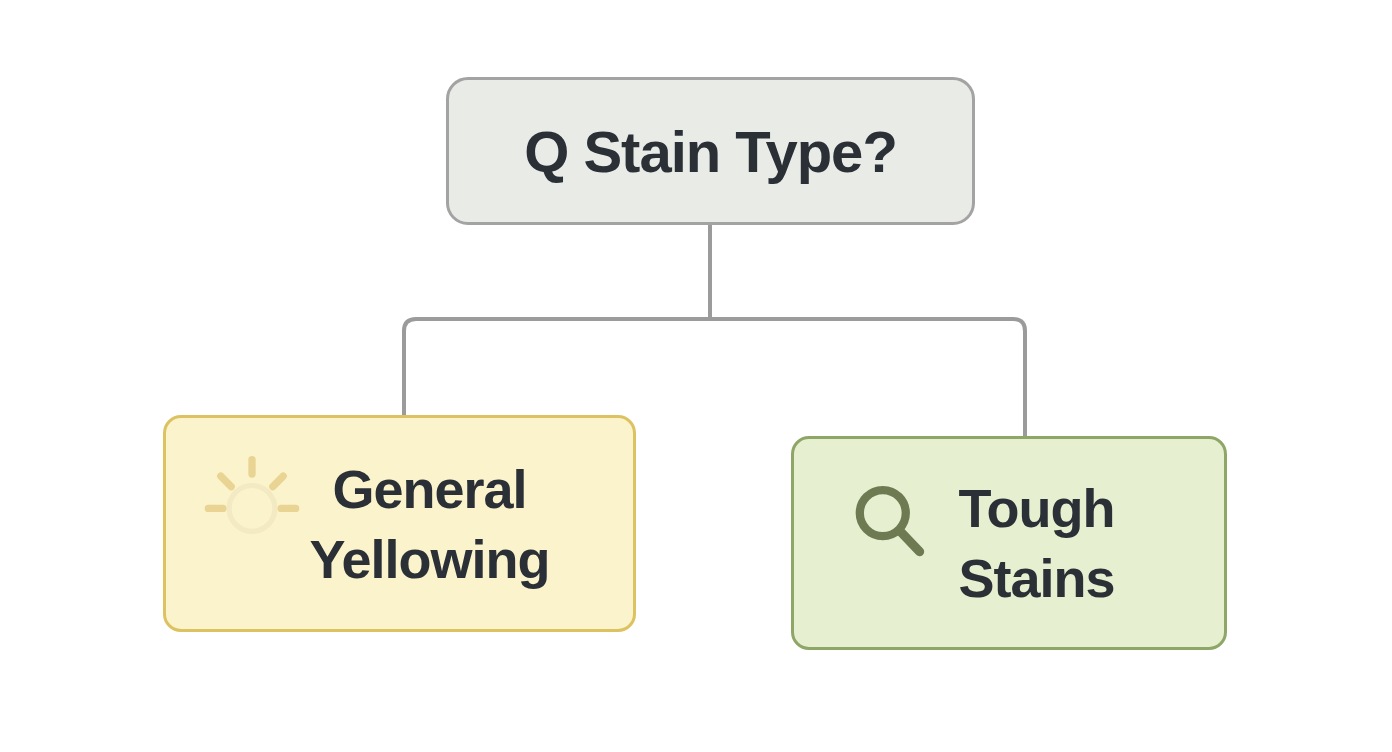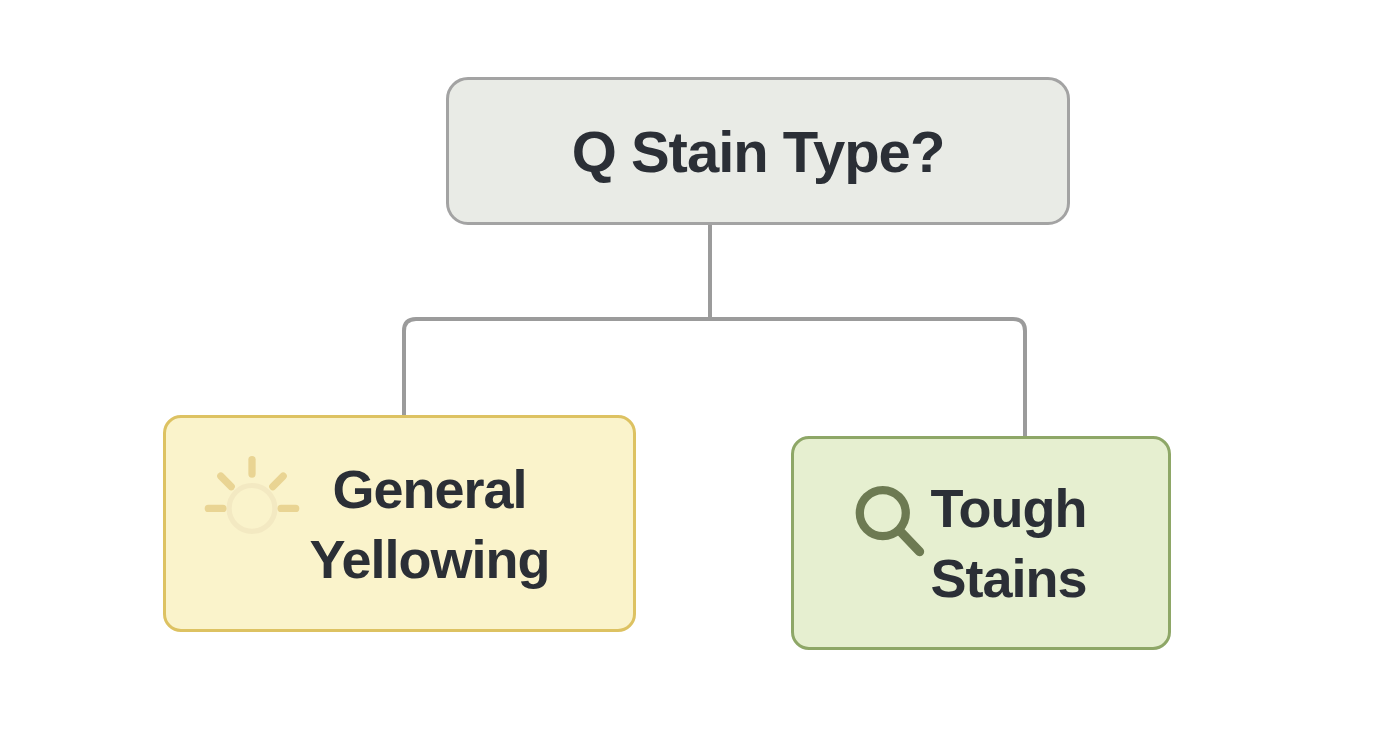--- a/index.html
+++ b/index.html
@@ -30,40 +30,40 @@
     display: flex;
     align-items: center;
     justify-content: center;
     text-align: center;
     font-weight: 700;
     letter-spacing: -1px;
   }
   .node--root {
     left: 446px;
     top: 77px;
-    width: 624px;
+    width: 529px;
     height: 148px;
     border-radius: 22px;
     font-size: 58px;
   }
   .node--child {
     border-radius: 18px;
     font-size: 54px;
     line-height: 70px;
   }
   .node--left {
     left: 163px;
     top: 415px;
     width: 473px;
     height: 217px;
   }
   .node--right {
     left: 791px;
     top: 436px;
-    width: 380px;
+    width: 436px;
     height: 214px;
   }
   .node__label {
     display: inline-block;
   }
   .node--left .node__label {
     max-width: 340px;
     margin-left: 60px;
   }
   .node--right .node__label {

